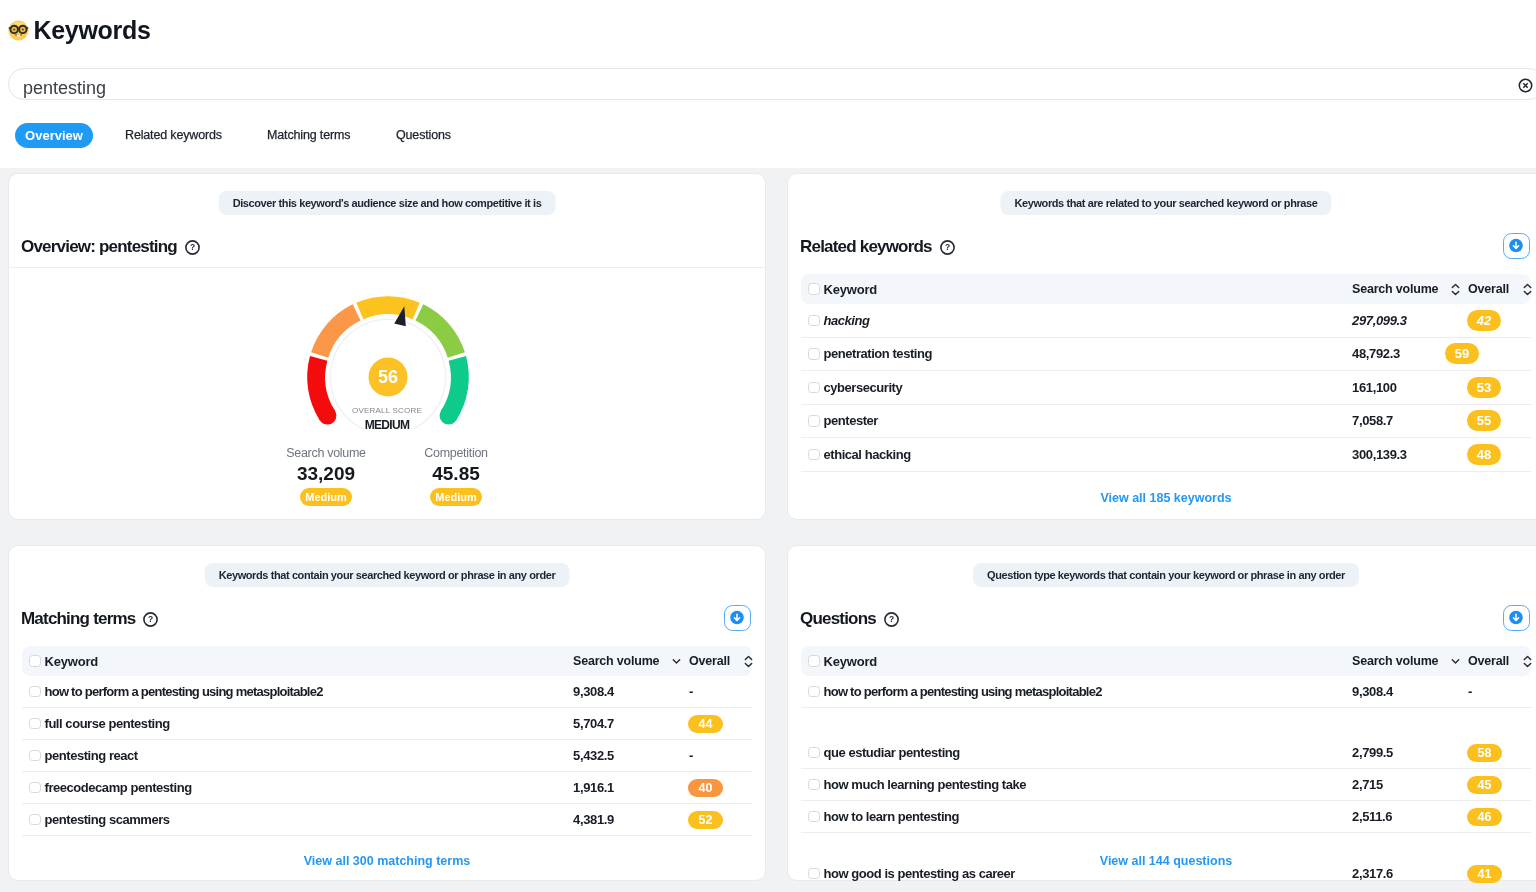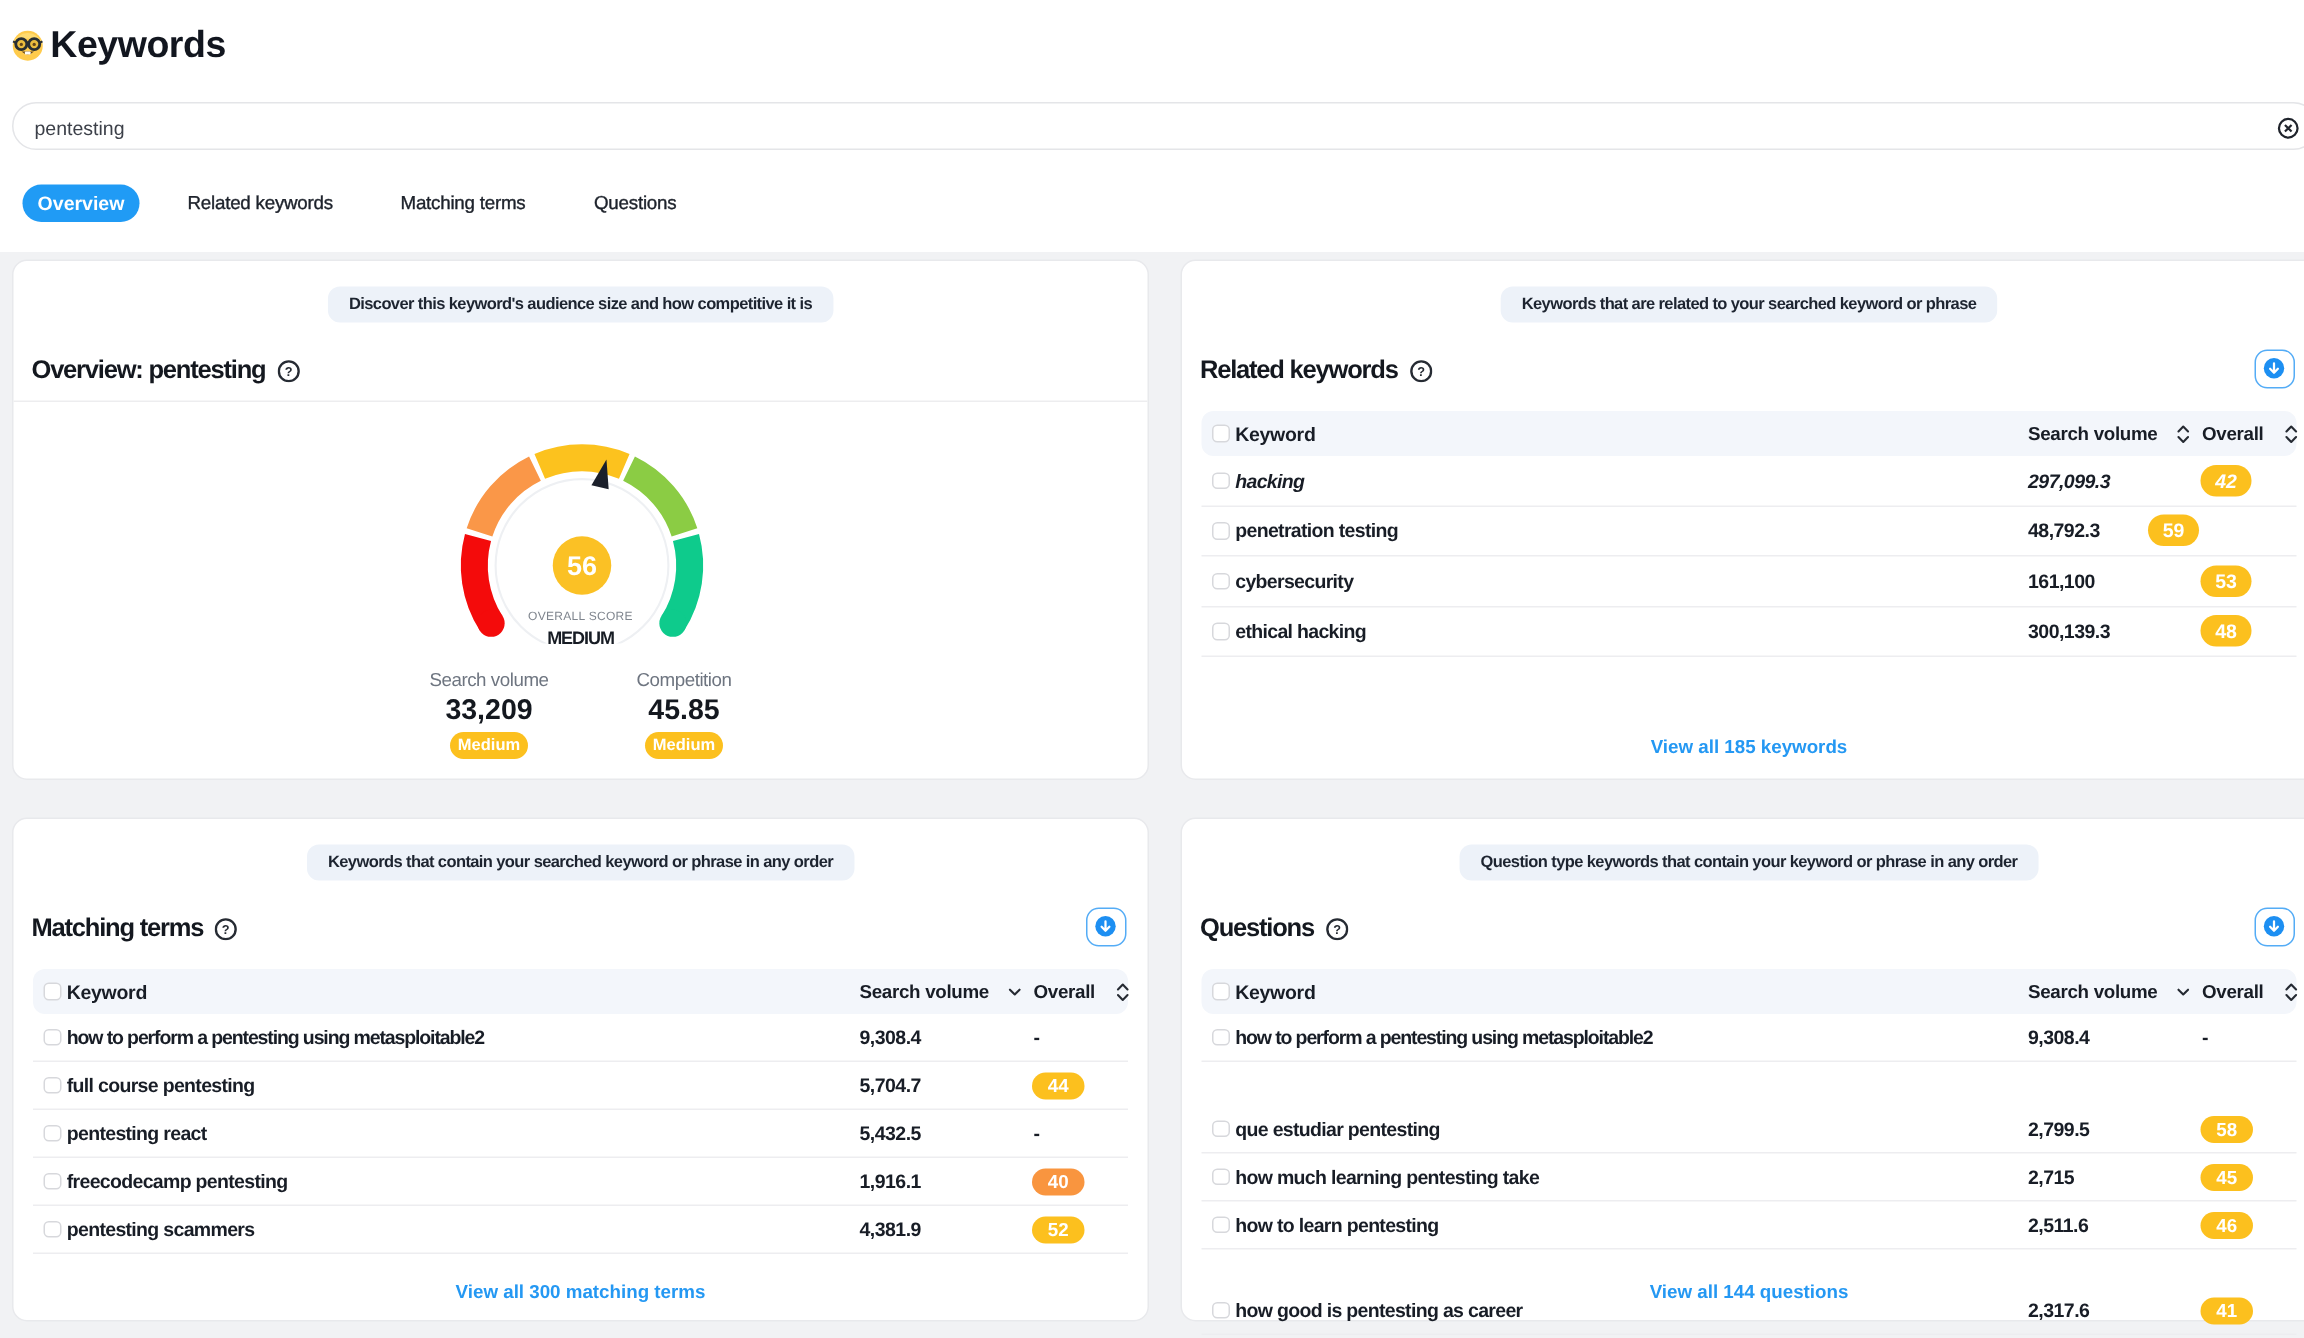--- a/index.html
+++ b/index.html
@@ -4,21 +4,21 @@
 <style>
 * { margin:0; padding:0; box-sizing:border-box; }
 html,body { width:1536px; height:892px; overflow:hidden; background:#fff;
   font-family:"Liberation Sans", sans-serif; }
 #page { position:relative; width:1536px; height:892px; }
 .graybg { position:absolute; left:0; top:168px; width:1536px; height:724px; background:#f1f2f4; }
 h1.title { position:absolute; left:33.5px; top:16px; font-size:25px; font-weight:700; color:#12161f; letter-spacing:-0.3px; }
 .emoji { position:absolute; left:8px; top:20px; }
 .search { position:absolute; left:8px; top:68px; width:1537px; height:32px; background:#fff;
   border:1px solid #e4e5e8; border-radius:17px; }
-.search .q { position:absolute; left:14px; top:9px; font-size:13px; color:#3c4049; }
+.search .q { position:absolute; left:14px; top:9px; font-size:18px; color:#3c4049; }
 .search svg.xc { position:absolute; right:11px; top:9px; }
 .tabs { position:absolute; top:123px; left:0; width:100%; height:26px; }
 .tabpill { position:absolute; left:15px; top:0; width:78px; height:25px; border-radius:13px;
   background:#209bf5; color:#fff; font-size:13px; font-weight:700; text-align:center; line-height:25px; }
 .tab { position:absolute; top:0; height:25px; line-height:25px; font-size:12.5px; letter-spacing:-0.15px; color:#1d222b; -webkit-text-stroke:0.25px #1d222b; }
 .card { position:absolute; background:#fff; border:1px solid #e8e9ec; border-radius:10px; }
 .badge { position:absolute; top:17px; left:50%; transform:translateX(-50%); background:#edf2f9;
   border-radius:8px; height:24px; line-height:24px; padding:0 14px; font-size:11px; font-weight:700;
   color:#1d2430; white-space:nowrap; letter-spacing:-0.4px; }
 .chead { position:absolute; left:12px; top:60px; height:26px; display:flex; align-items:center; }
@@ -159,27 +159,33 @@
       <div class="trow" style="position:relative;font-style:italic;">
           <span class="cb"></span>
           <span class="kwc">hacking</span>
           <span class="svc">297,099.3</span>
           <span class="ovc" style="left:666px;"><span class="pill">42</span></span>
         </div>
       <div class="trow" style="position:relative;">
           <span class="cb"></span>
           <span class="kwc">penetration testing</span>
           <span class="svc">48,792.3</span>
-          <span class="ovc" style="left:631px;"><span class="pill">59</span></span>
+          <span class="ovc" style="left:644px;"><span class="pill">59</span></span>
         </div>
       <div class="trow" style="position:relative;">
           <span class="cb"></span>
           <span class="kwc">cybersecurity</span>
           <span class="svc">161,100</span>
           <span class="ovc" style="left:666px;"><span class="pill">53</span></span>
+        </div>
+      <div class="trow" style="position:relative;">
+          <span class="cb"></span>
+          <span class="kwc">pentester</span>
+          <span class="svc">7,058.7</span>
+          <span class="ovc" style="left:666px;"><span class="pill">55</span></span>
         </div>
       <div class="trow" style="position:relative;">
           <span class="cb"></span>
           <span class="kwc">ethical hacking</span>
           <span class="svc">300,139.3</span>
           <span class="ovc" style="left:666px;"><span class="pill">48</span></span>
         </div>
     </div>
     <div class="viewall" style="top:317px;">View all 185 keywords</div>
   </div>

